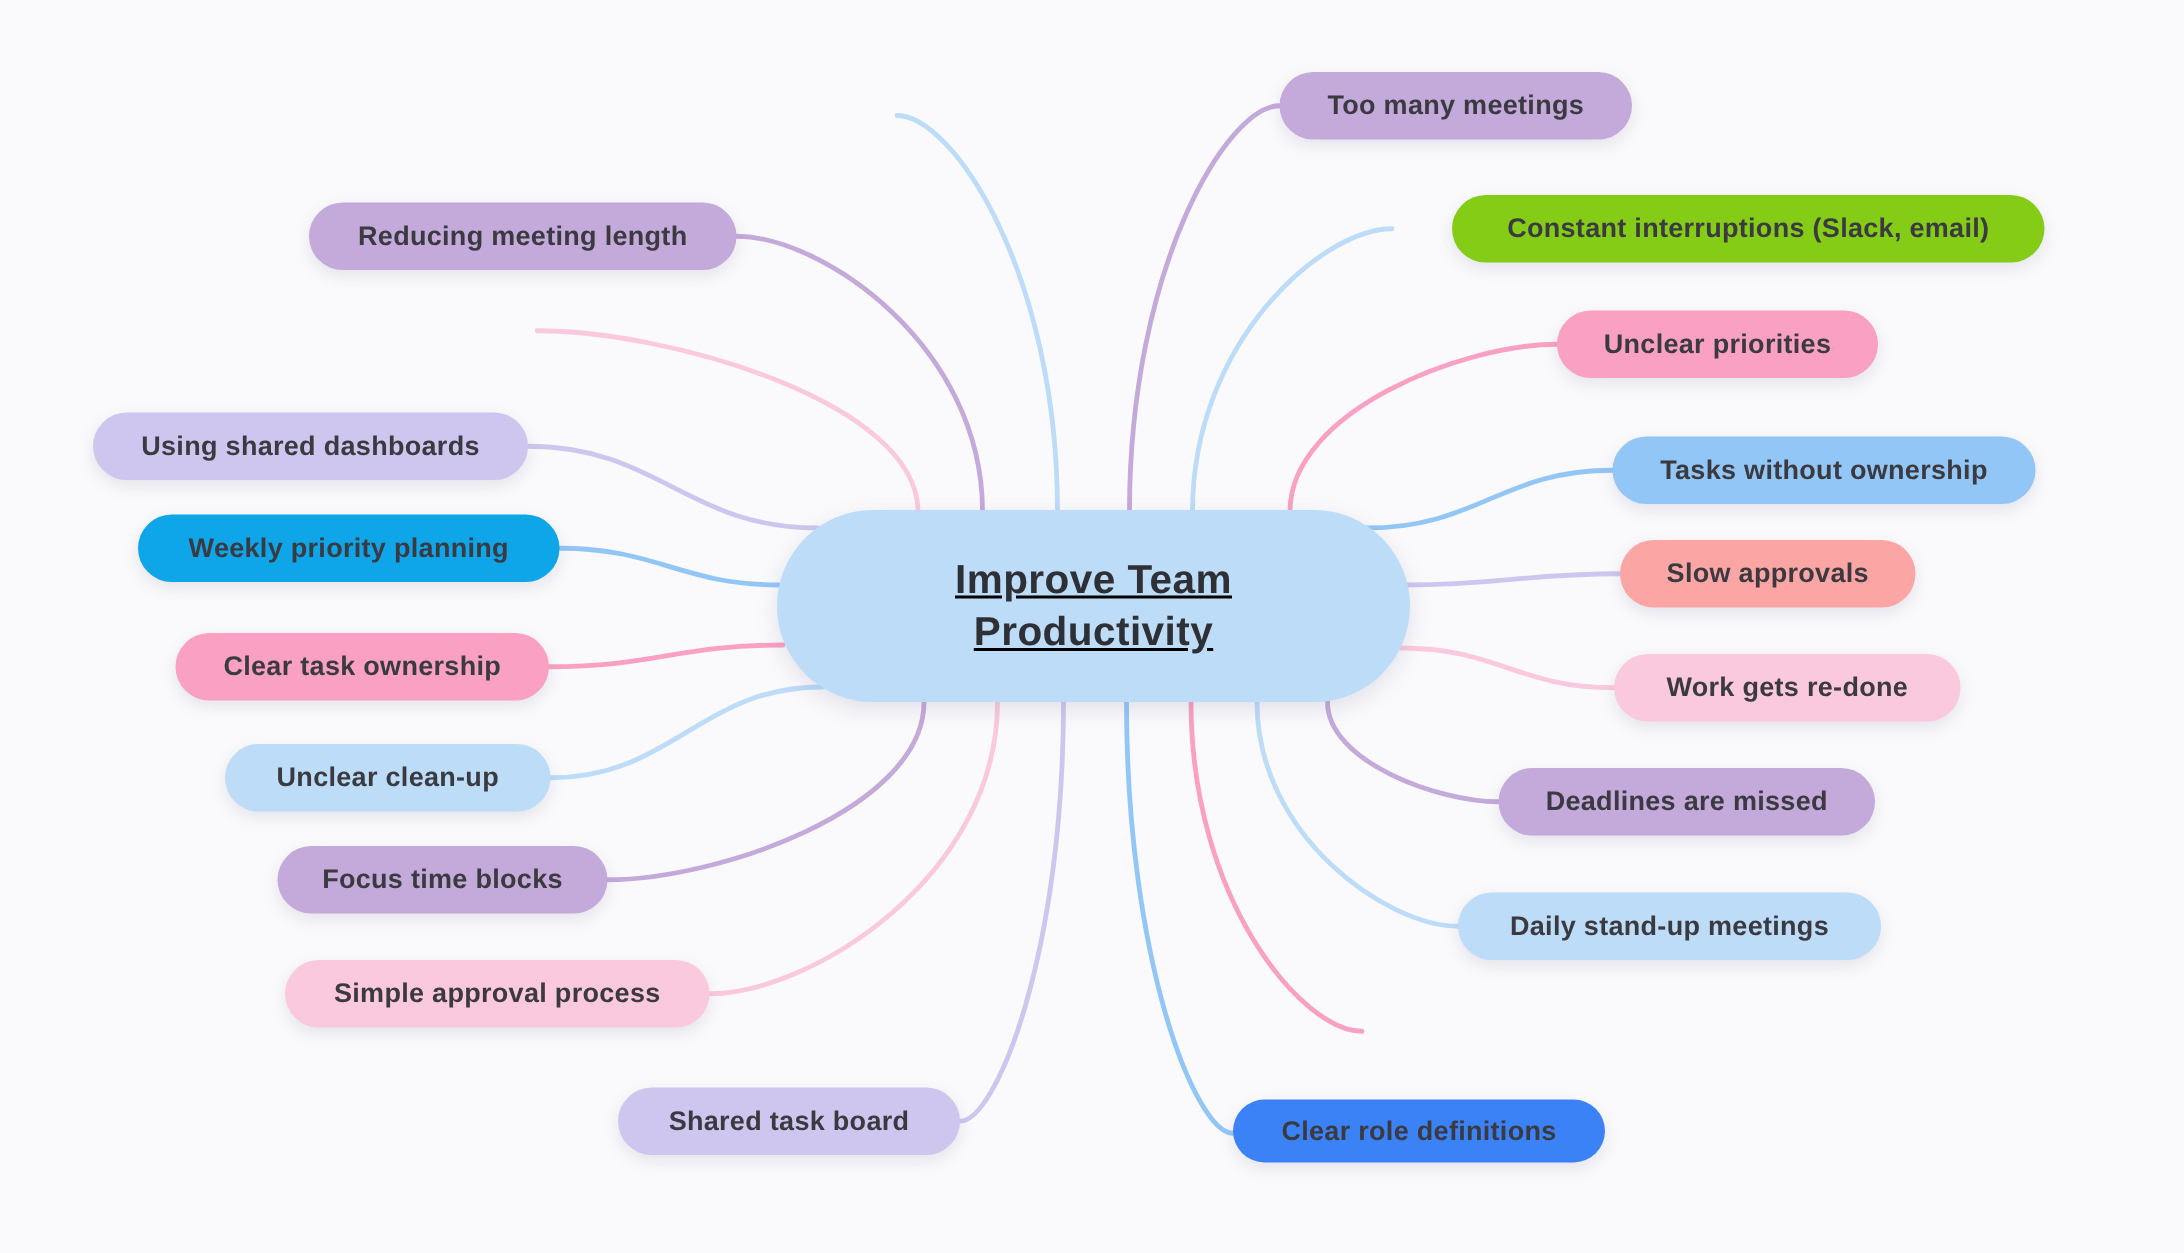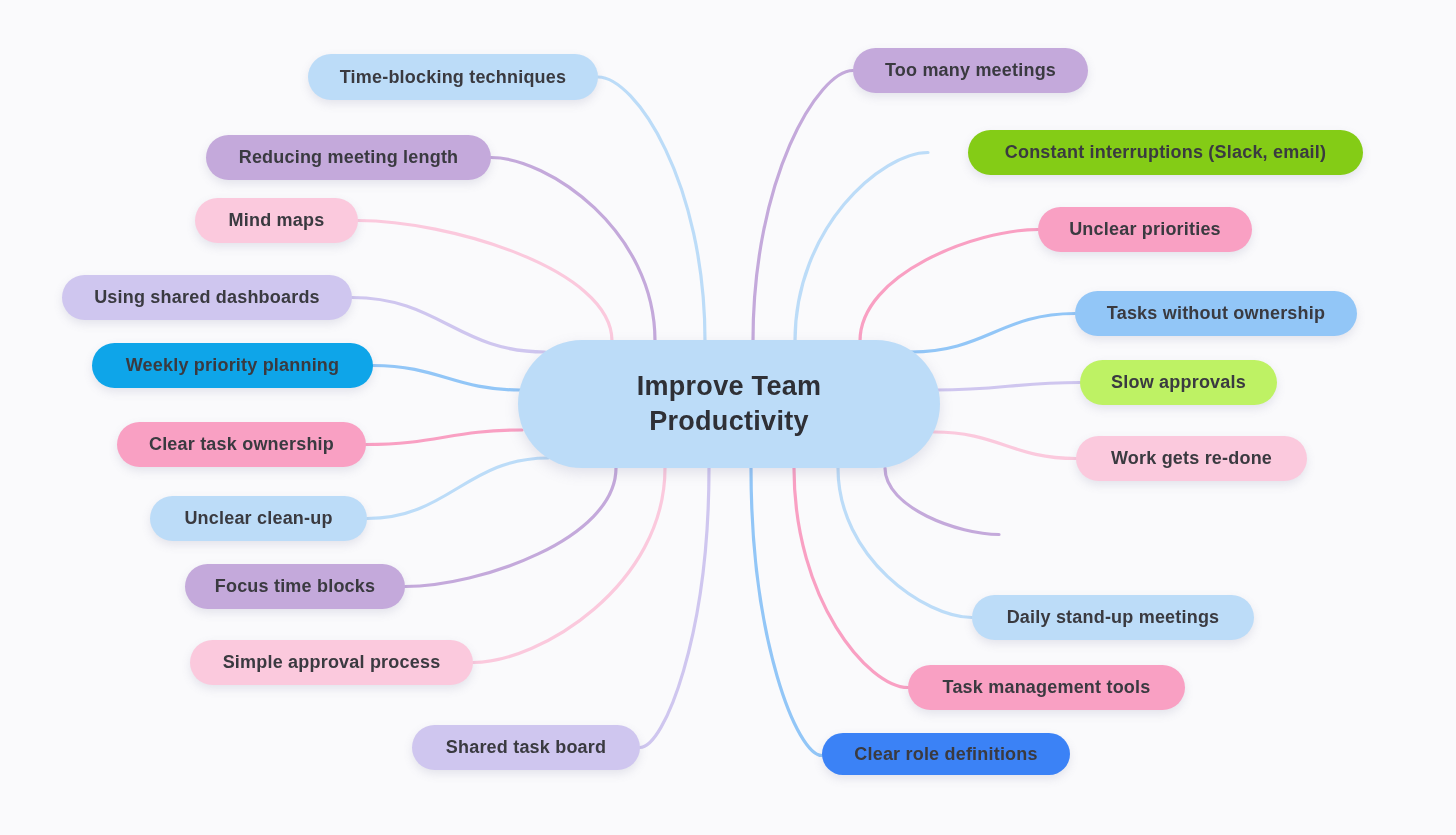--- a/index.html
+++ b/index.html
@@ -44,20 +44,21 @@
   }
   .central-node {
     position: absolute;
     box-sizing: border-box;
     display: flex;
     align-items: center;
     justify-content: center;
     border-radius: 64px;
     box-shadow: 0 5px 14px rgba(110, 110, 150, 0.18);
     cursor: pointer;
+    text-decoration: underline;
   }
   .central-node .central-label {
     font-size: 27px;
     font-weight: 600;
     letter-spacing: 0.3px;
     line-height: 1.3;
     color: #2f3036;
     text-align: center;
     white-space: pre-line;
   }
@@ -85,32 +86,30 @@
       <path d="M 934 432 C 997.9 432, 1012.1 458.5, 1076 458.5" stroke="#fbc9dd"></path>
       <path d="M 885 468 C 885 507.9, 959.1 534.5, 999 534.5" stroke="#c4a9db"></path>
       <path d="M 838 468 C 838 557.7, 925.1 617.5, 972 617.5" stroke="#bcdcf8"></path>
       <path d="M 794 468 C 794 599.7, 868.1 687.5, 908 687.5" stroke="#f9a0c3"></path>
       <path d="M 751 468 C 751 640.5, 797.15 755.5, 822 755.5" stroke="#92c6f7"></path>
     </svg>
   <div class="central-node" style="left: 518px; top: 340px; width: 422px; height: 128px; background: rgb(188, 220, 248);">
     <span class="central-label">Improve Team
 Productivity</span>
   </div>
-<div class="node" style="left: 308px; top: 54px; width: 290px; height: 46px; background: rgb(188, 220, 248);">Time-blocking techniques</div>
     <div class="node" style="left: 206px; top: 135px; width: 285px; height: 45px; background: rgb(196, 169, 219);">Reducing meeting length</div>
-    <div class="node" style="left: 195px; top: 198px; width: 163px; height: 45px; background: rgb(251, 201, 221);">Mind maps</div>
     <div class="node" style="left: 62px; top: 275px; width: 290px; height: 45px; background: rgb(207, 198, 239);">Using shared dashboards</div>
     <div class="node" style="left: 92px; top: 343px; width: 281px; height: 45px; background: #0ea5e9;">Weekly priority planning</div>
     <div class="node" style="left: 117px; top: 422px; width: 249px; height: 45px; background: rgb(249, 160, 195);">Clear task ownership</div>
     <div class="node" style="left: 150px; top: 496px; width: 217px; height: 45px; background: rgb(188, 220, 248);">Unclear clean-up</div>
     <div class="node" style="left: 185px; top: 564px; width: 220px; height: 45px; background: rgb(196, 169, 219);">Focus time blocks</div>
     <div class="node" style="left: 190px; top: 640px; width: 283px; height: 45px; background: rgb(251, 201, 221);">Simple approval process</div>
     <div class="node" style="left: 412px; top: 725px; width: 228px; height: 45px; background: rgb(207, 198, 239);">Shared task board</div>
     <div class="node" style="left: 853px; top: 48px; width: 235px; height: 45px; background: rgb(196, 169, 219);">Too many meetings</div>
     <div class="node" style="left: 968px; top: 130px; width: 395px; height: 45px; background: #84cc16;">Constant interruptions (Slack, email)</div>
     <div class="node" style="left: 1038px; top: 207px; width: 214px; height: 45px; background: rgb(249, 160, 195);">Unclear priorities</div>
     <div class="node" style="left: 1075px; top: 291px; width: 282px; height: 45px; background: rgb(146, 198, 247);">Tasks without ownership</div>
-    <div class="node" style="left: 1080px; top: 360px; width: 197px; height: 45px; background: #bef264;">Slow approvals</div>
+    <div class="node" style="left: 1080px; top: 360px; width: 197px; height: 45px; background: #fca5a5;">Slow approvals</div>
     <div class="node" style="left: 1076px; top: 436px; width: 231px; height: 45px; background: rgb(251, 201, 221);">Work gets re-done</div>
+    <div class="node" style="left: 999px; top: 512px; width: 251px; height: 45px; background: rgb(196, 169, 219);">Deadlines are missed</div>
     <div class="node" style="left: 972px; top: 595px; width: 282px; height: 45px; background: rgb(188, 220, 248);">Daily stand-up meetings</div>
-    <div class="node" style="left: 908px; top: 665px; width: 277px; height: 45px; background: rgb(249, 160, 195);">Task management tools</div>
     <div class="node" style="left: 822px; top: 733px; width: 248px; height: 42px; background: #3b82f6;">Clear role definitions</div>
   </div>
 
 </body></html>

